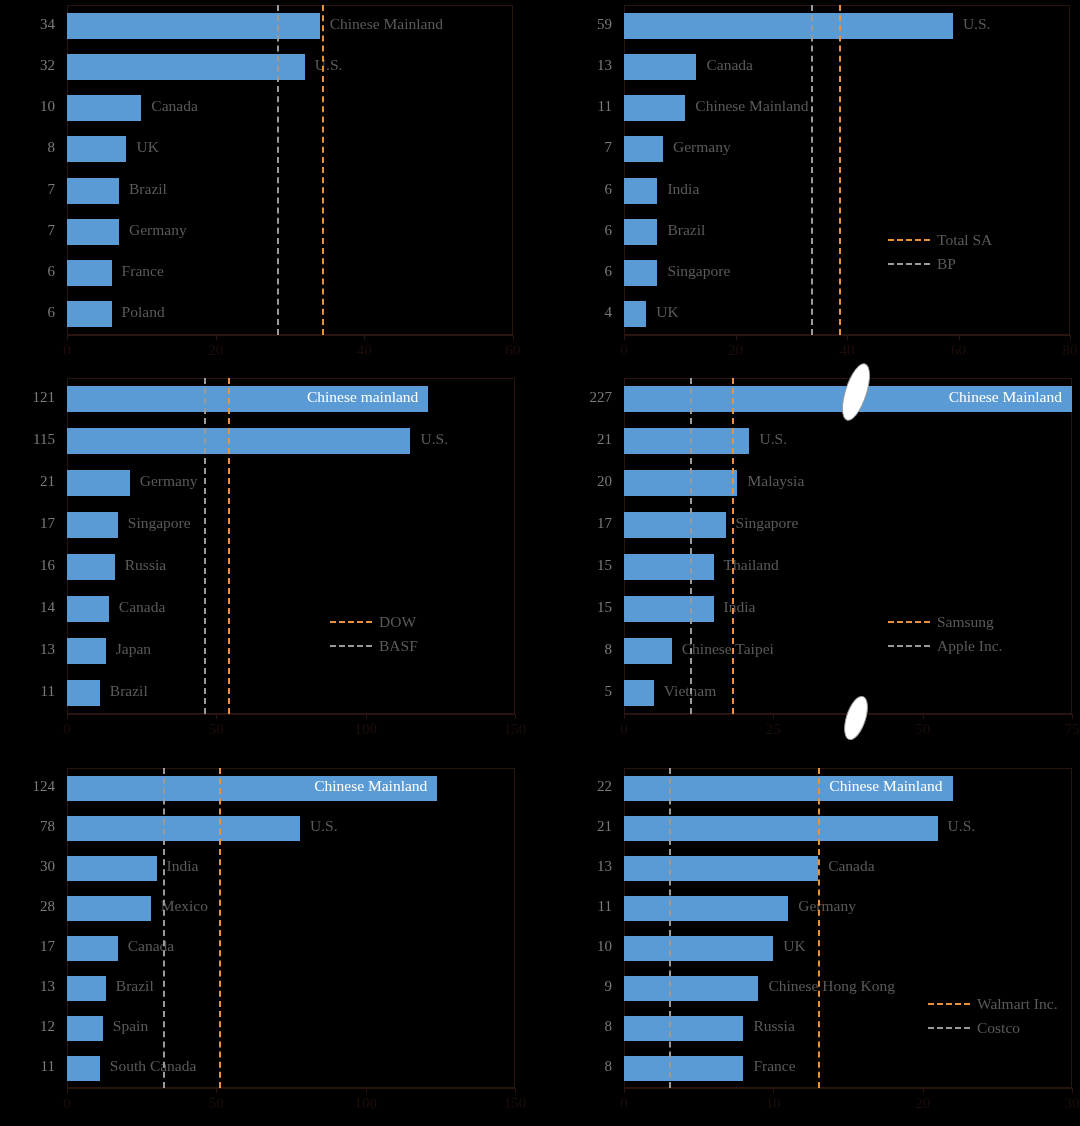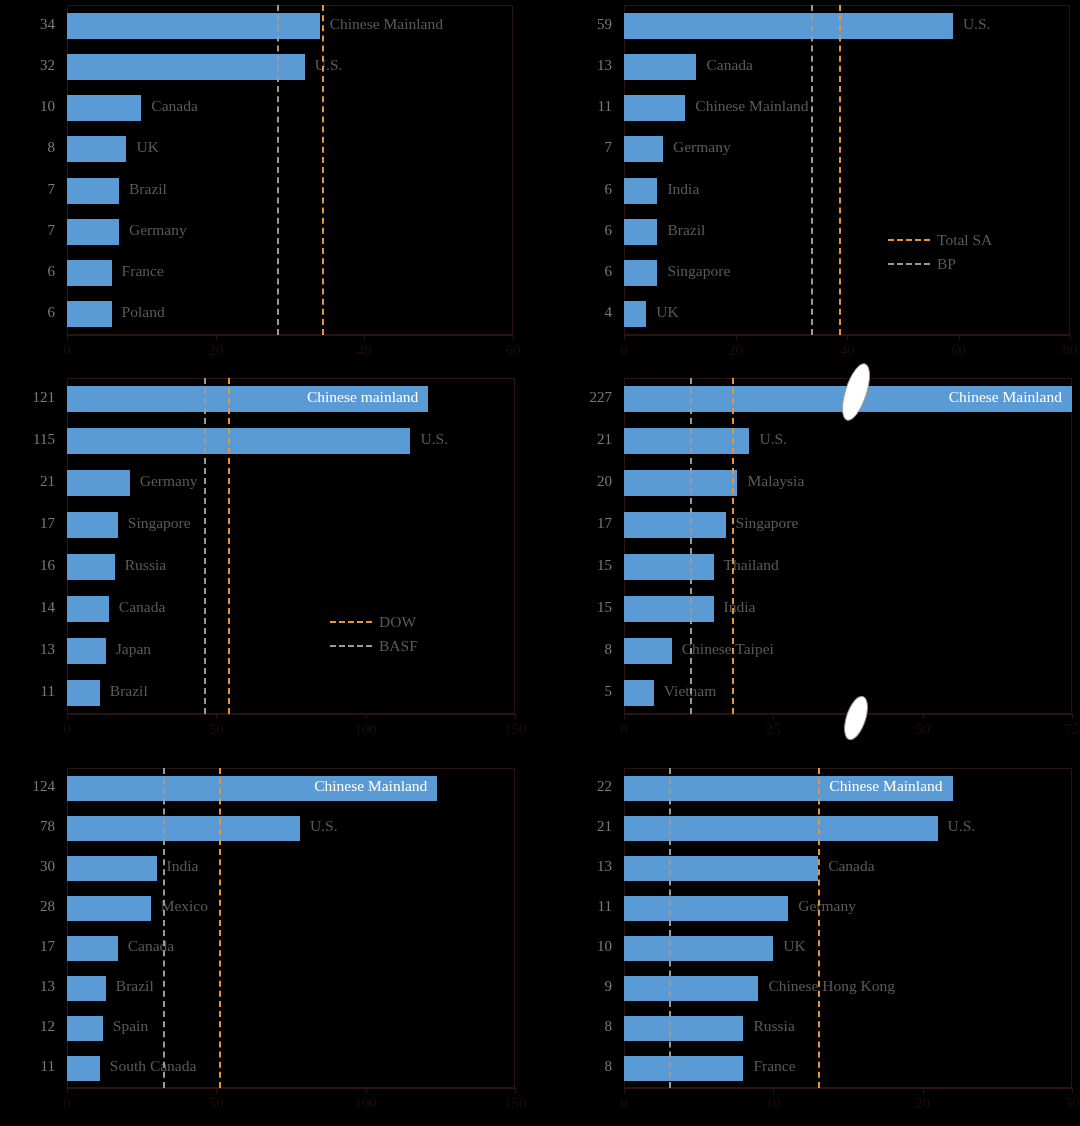--- a/index.html
+++ b/index.html
@@ -202,20 +202,30 @@
       <div class="dashline dash-grey" style="left: 689.707px; top: 378px; height: 336px;"></div>
       <div class="axis" style="left: 624px; top: 714px; width: 448px;"></div>
       <div class="tick" style="left: 624px; top: 714px;"></div>
       <div class="ticklab" style="left: 594px; top: 721px; width: 60px;">0</div>
       <div class="tick" style="left: 773.333px; top: 714px;"></div>
       <div class="ticklab" style="left: 743.333px; top: 721px; width: 60px;">25</div>
       <div class="tick" style="left: 922.667px; top: 714px;"></div>
       <div class="ticklab" style="left: 892.667px; top: 721px; width: 60px;">50</div>
       <div class="tick" style="left: 1072px; top: 714px;"></div>
       <div class="ticklab" style="left: 1042px; top: 721px; width: 60px;">75</div>
+      <div class="legend" style="left: 888px; top: 610px;">
+        <div class="legrow">
+          <span class="legline orange"></span>
+          <span class="legtxt">Samsung</span>
+        </div>
+        <div class="legrow">
+          <span class="legline grey"></span>
+          <span class="legtxt">Apple Inc.</span>
+        </div>
+      </div>
       <div class="breakmark" style="left: 844.72px; top: 362px; width: 20px; height: 58px;"></div>
       <div class="breakmark" style="left: 845.72px; top: 695px; width: 18px; height: 44px;"></div>
     </div>
     <div class="panel" style="left: 0px; top: 0px; width: 1080px; height: 1126px;">
       <div class="frame" style="left: 67px; top: 768px; width: 448px; height: 320px;"></div>
       <div class="bar" style="left: 67px; top: 776px; width: 370.347px; height: 25px;"></div>
       <div class="vlabel" style="left: -3px; top: 778px; width: 58px;">124</div>
       <div class="clabel inside" style="left: 427.347px; transform: translateX(-100%); top: 777px;">Chinese Mainland</div>
       <div class="bar" style="left: 67px; top: 816px; width: 232.96px; height: 25px;"></div>
       <div class="vlabel" style="left: -3px; top: 818px; width: 58px;">78</div>
@@ -280,14 +290,24 @@
       <div class="dashline dash-grey" style="left: 668.8px; top: 768px; height: 320px;"></div>
       <div class="axis" style="left: 624px; top: 1088px; width: 448px;"></div>
       <div class="tick" style="left: 624px; top: 1088px;"></div>
       <div class="ticklab" style="left: 594px; top: 1095px; width: 60px;">0</div>
       <div class="tick" style="left: 773.333px; top: 1088px;"></div>
       <div class="ticklab" style="left: 743.333px; top: 1095px; width: 60px;">10</div>
       <div class="tick" style="left: 922.667px; top: 1088px;"></div>
       <div class="ticklab" style="left: 892.667px; top: 1095px; width: 60px;">20</div>
       <div class="tick" style="left: 1072px; top: 1088px;"></div>
       <div class="ticklab" style="left: 1042px; top: 1095px; width: 60px;">30</div>
+      <div class="legend" style="left: 928px; top: 992px;">
+        <div class="legrow">
+          <span class="legline orange"></span>
+          <span class="legtxt">Walmart Inc.</span>
+        </div>
+        <div class="legrow">
+          <span class="legline grey"></span>
+          <span class="legtxt">Costco</span>
+        </div>
+      </div>
     </div>
   </div>
 
 </body></html>

